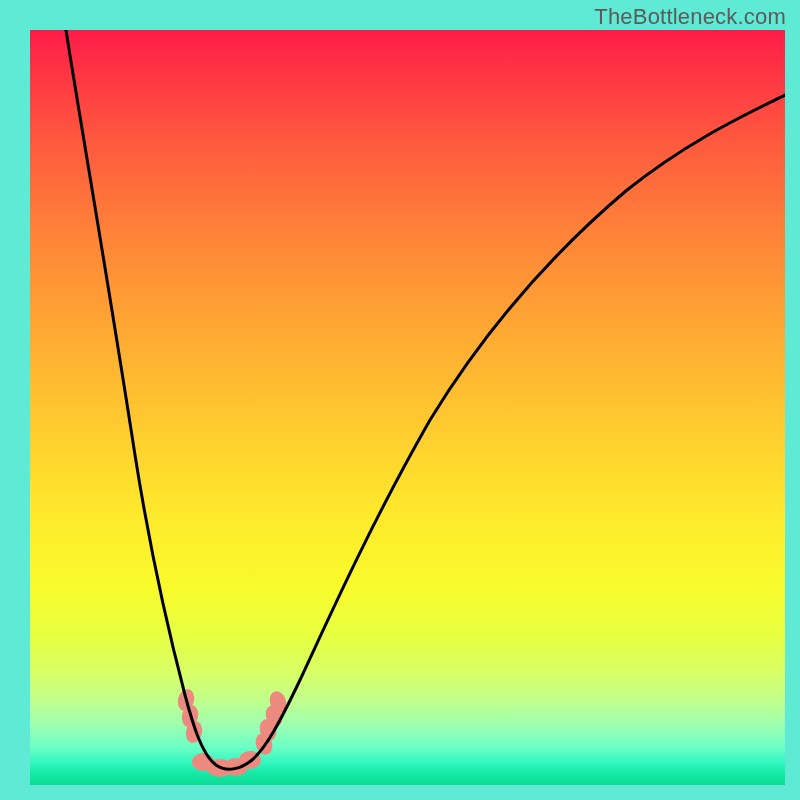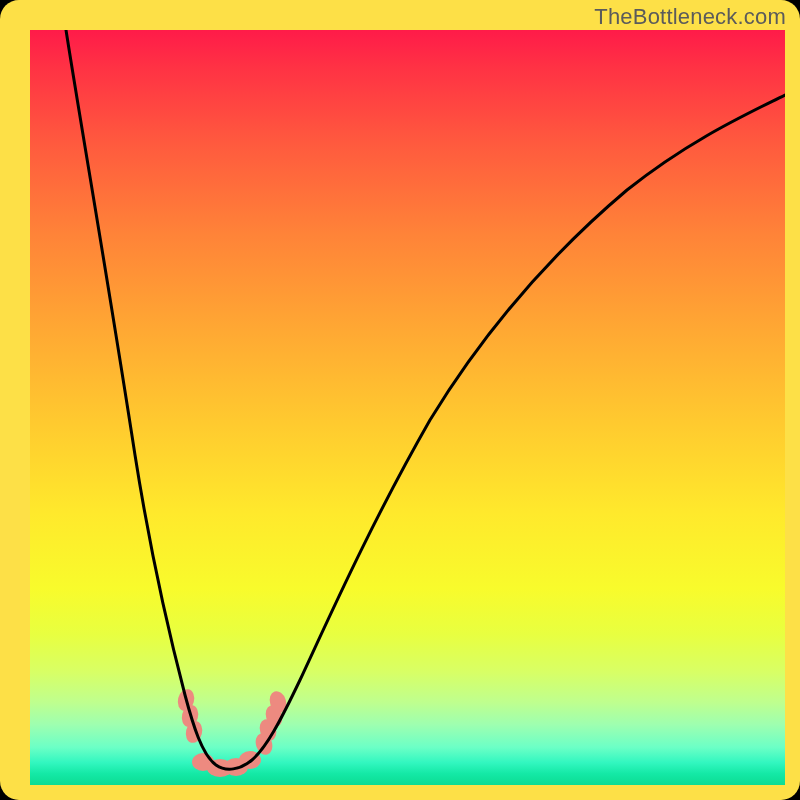--- a/index.html
+++ b/index.html
@@ -8,22 +8,21 @@
     width: 800px;
     height: 800px;
     background: #000;
     overflow: hidden;
     font-family: Arial, Helvetica, sans-serif;
   }
   .frame {
     position: absolute;
     left: 0; top: 0;
     width: 800px; height: 800px;
-    background: #fde047;
-    border-radius: 19px;
+    background: #5eead4;
   }
   .plot {
     position: absolute;
     left: 30px;
     top: 30px;
     width: 755px;
     height: 755px;
     overflow: hidden;
   }
   .gradient {

